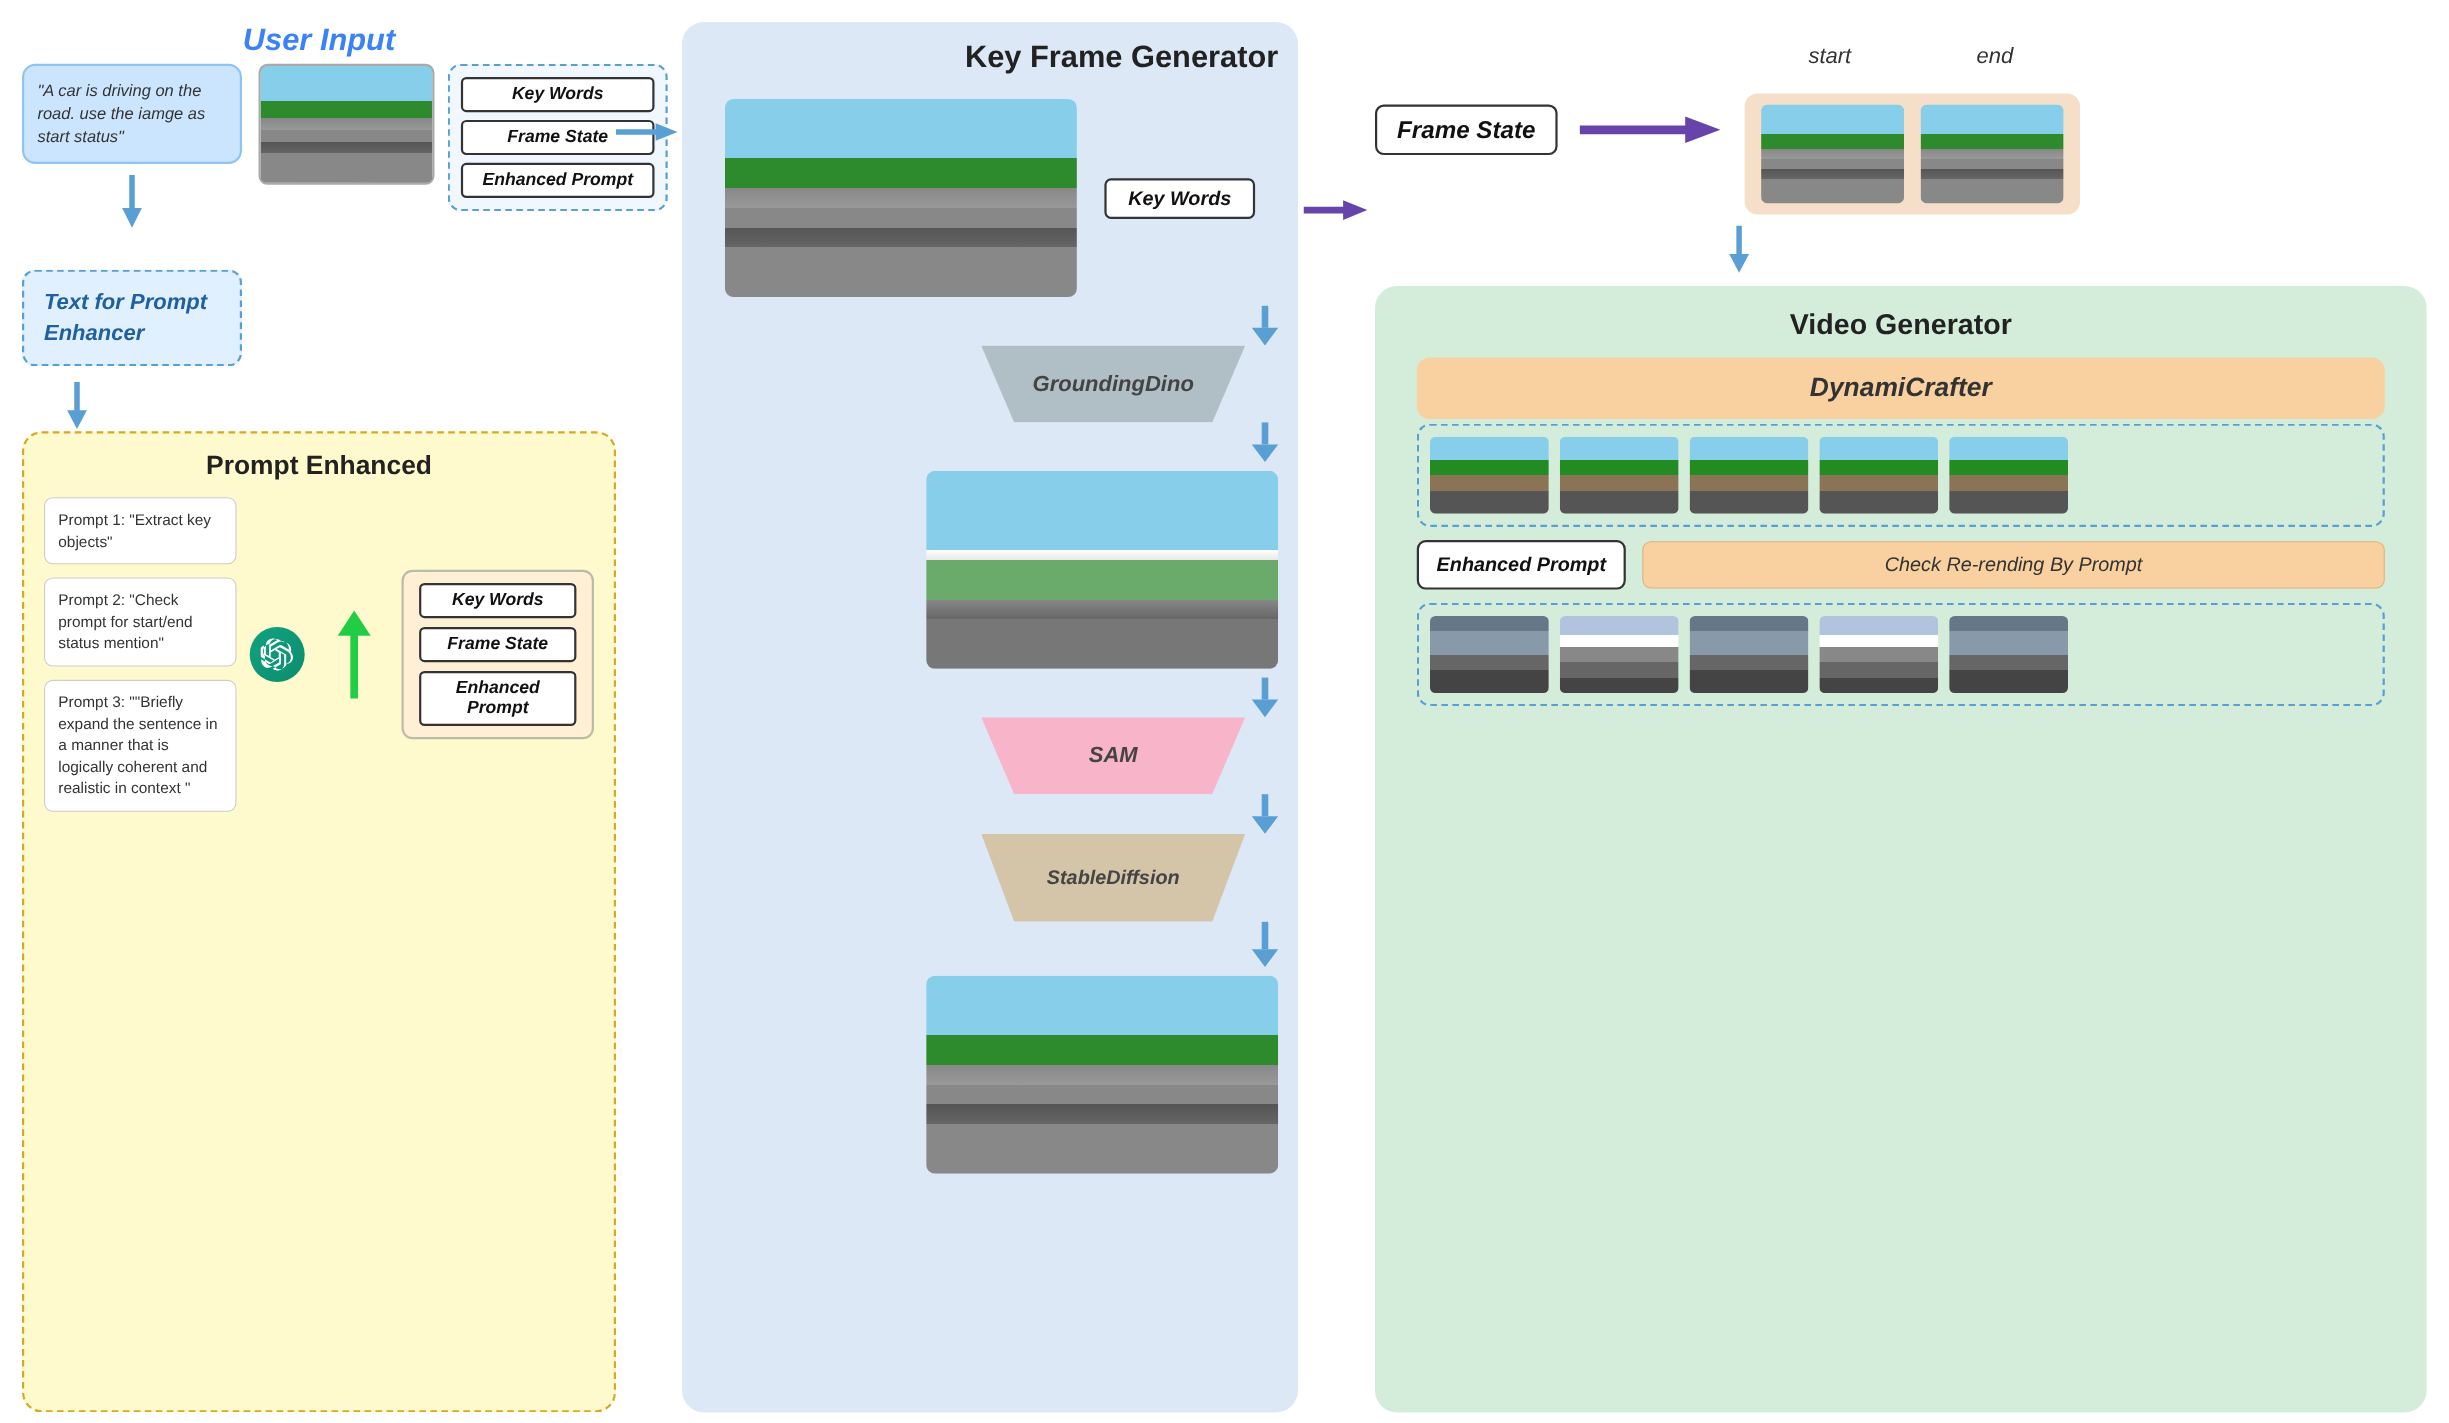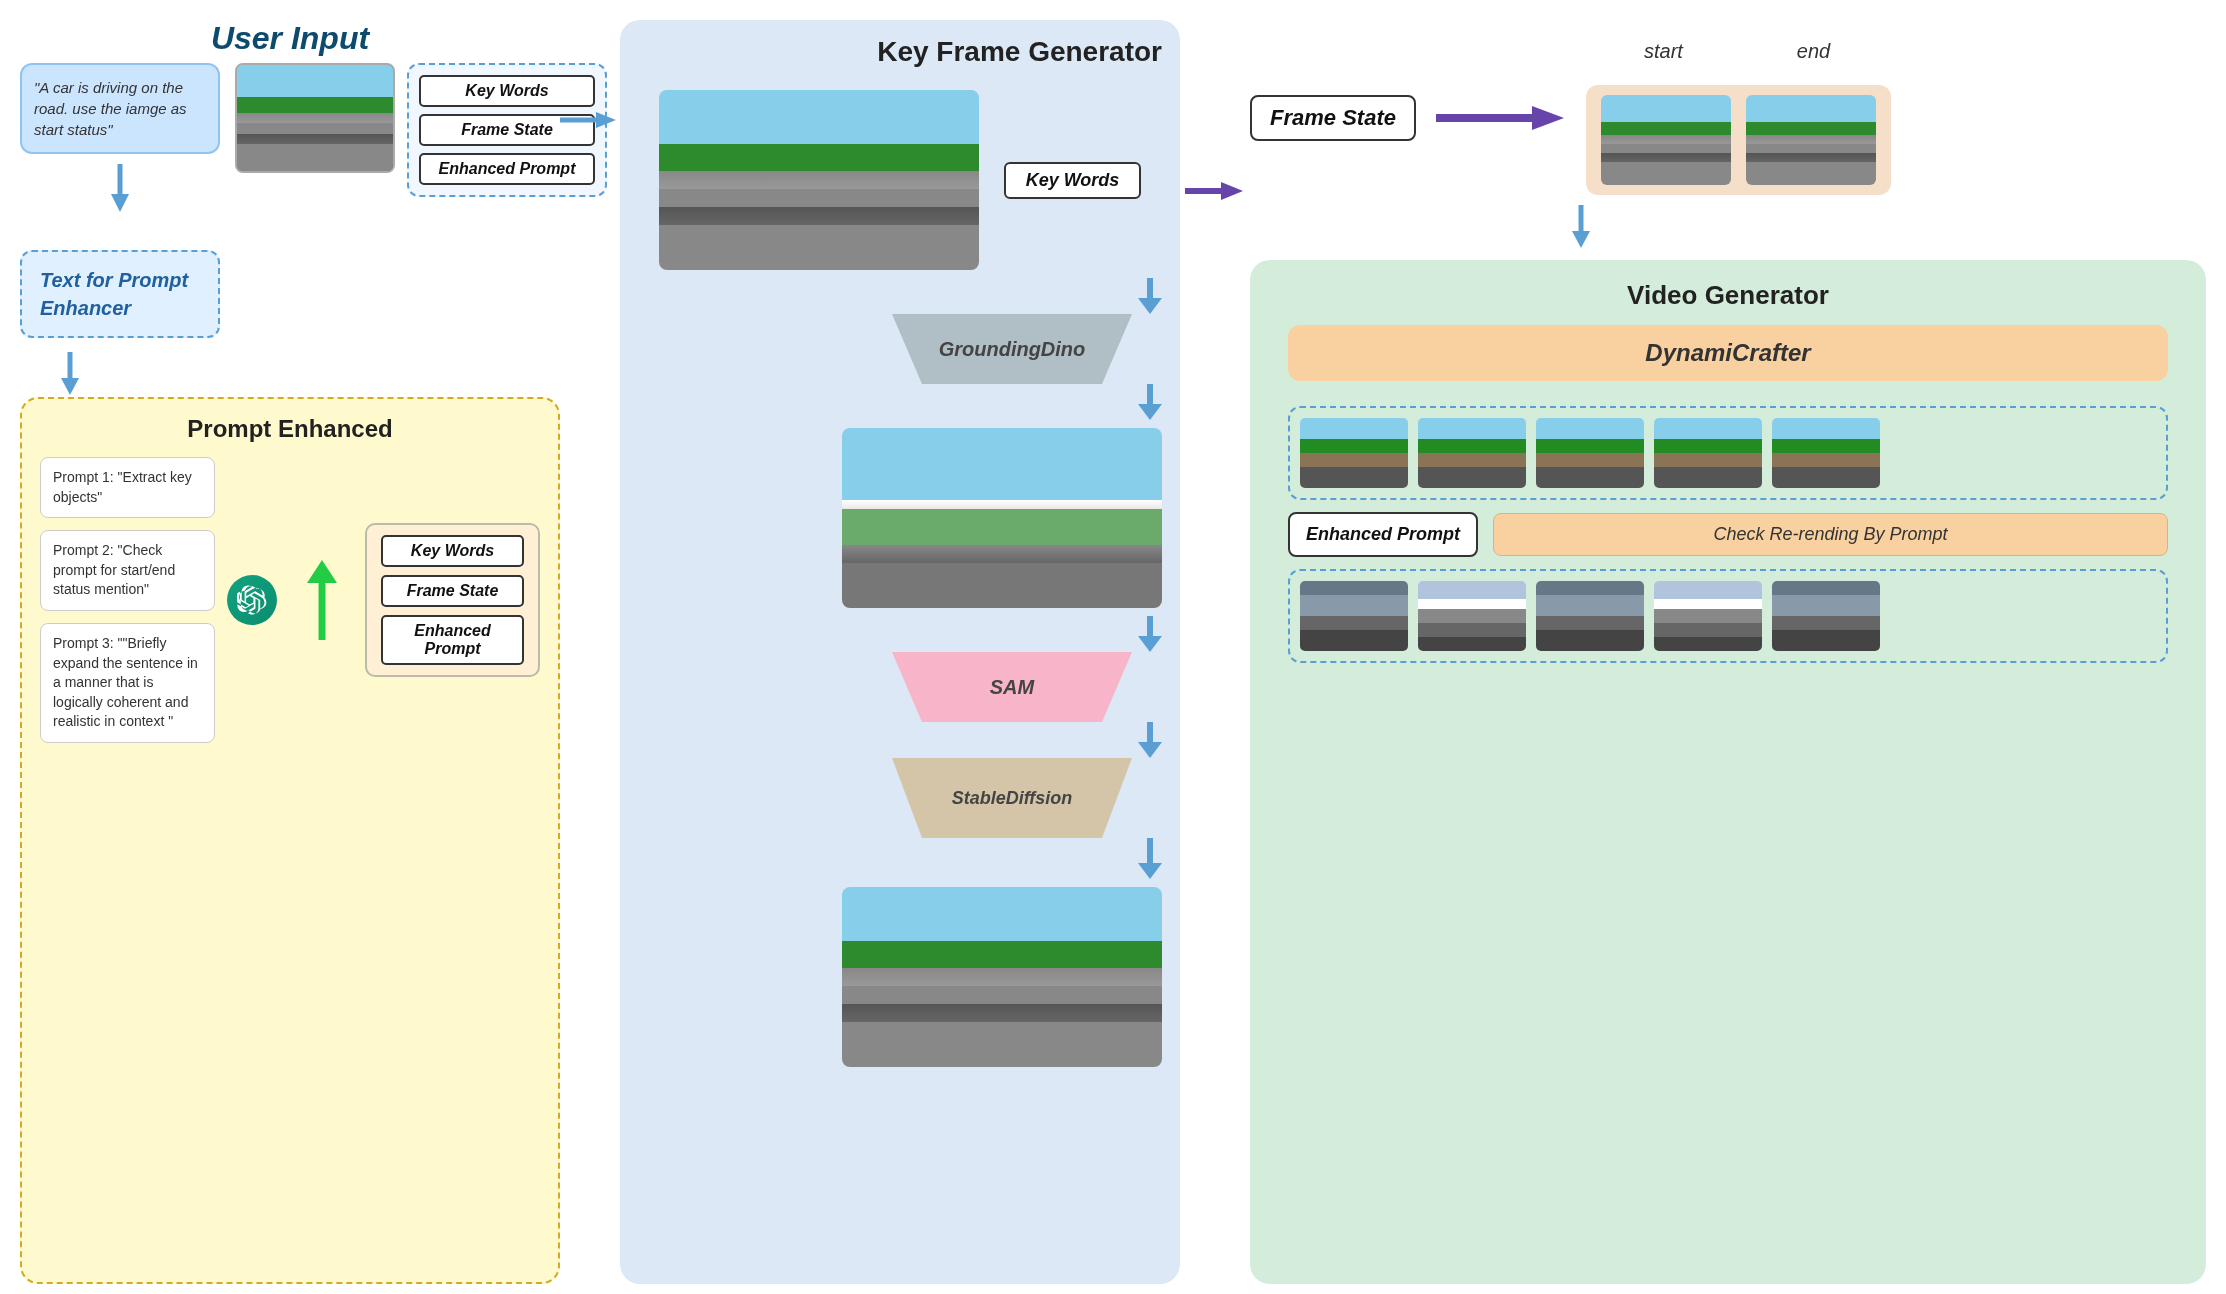--- a/index.html
+++ b/index.html
@@ -267,21 +267,21 @@
 
     .dynamicrafter-box {
       background: #f9d0a0;
       border-radius: 12px;
       padding: 14px 20px;
       font-size: 24px;
       font-weight: bold;
       font-style: italic;
       color: #333;
       text-align: center;
-      margin-bottom: 25px;
+      margin-bottom: 4px;
     }
 
     .video-frames-row {
       display: flex;
       flex-direction: row;
       gap: 10px;
       border: 2px dashed #5a9fd4;
       border-radius: 12px;
       padding: 10px;
       margin-bottom: 12px;
@@ -447,24 +447,24 @@
 
     .left-title-area {
       display: flex;
       flex-direction: row;
       gap: 10px;
       align-items: flex-start;
       margin-bottom: 8px;
     }
 
     .user-input-title {
-      font-size: 32px;
-      font-weight: bold;
-      font-style: italic;
-      color: #0c4a6e;
+      font-size: 28px;
+      font-weight: bold;
+      font-style: italic;
+      color: #3b82f6;
       text-align: center;
       width: 100%;
       margin-bottom: 6px;
     }
 
     .top-dashed-box {
       border: 2px dashed #5a9fd4;
       border-radius: 12px;
       padding: 10px;
       background: #f0f7ff;

